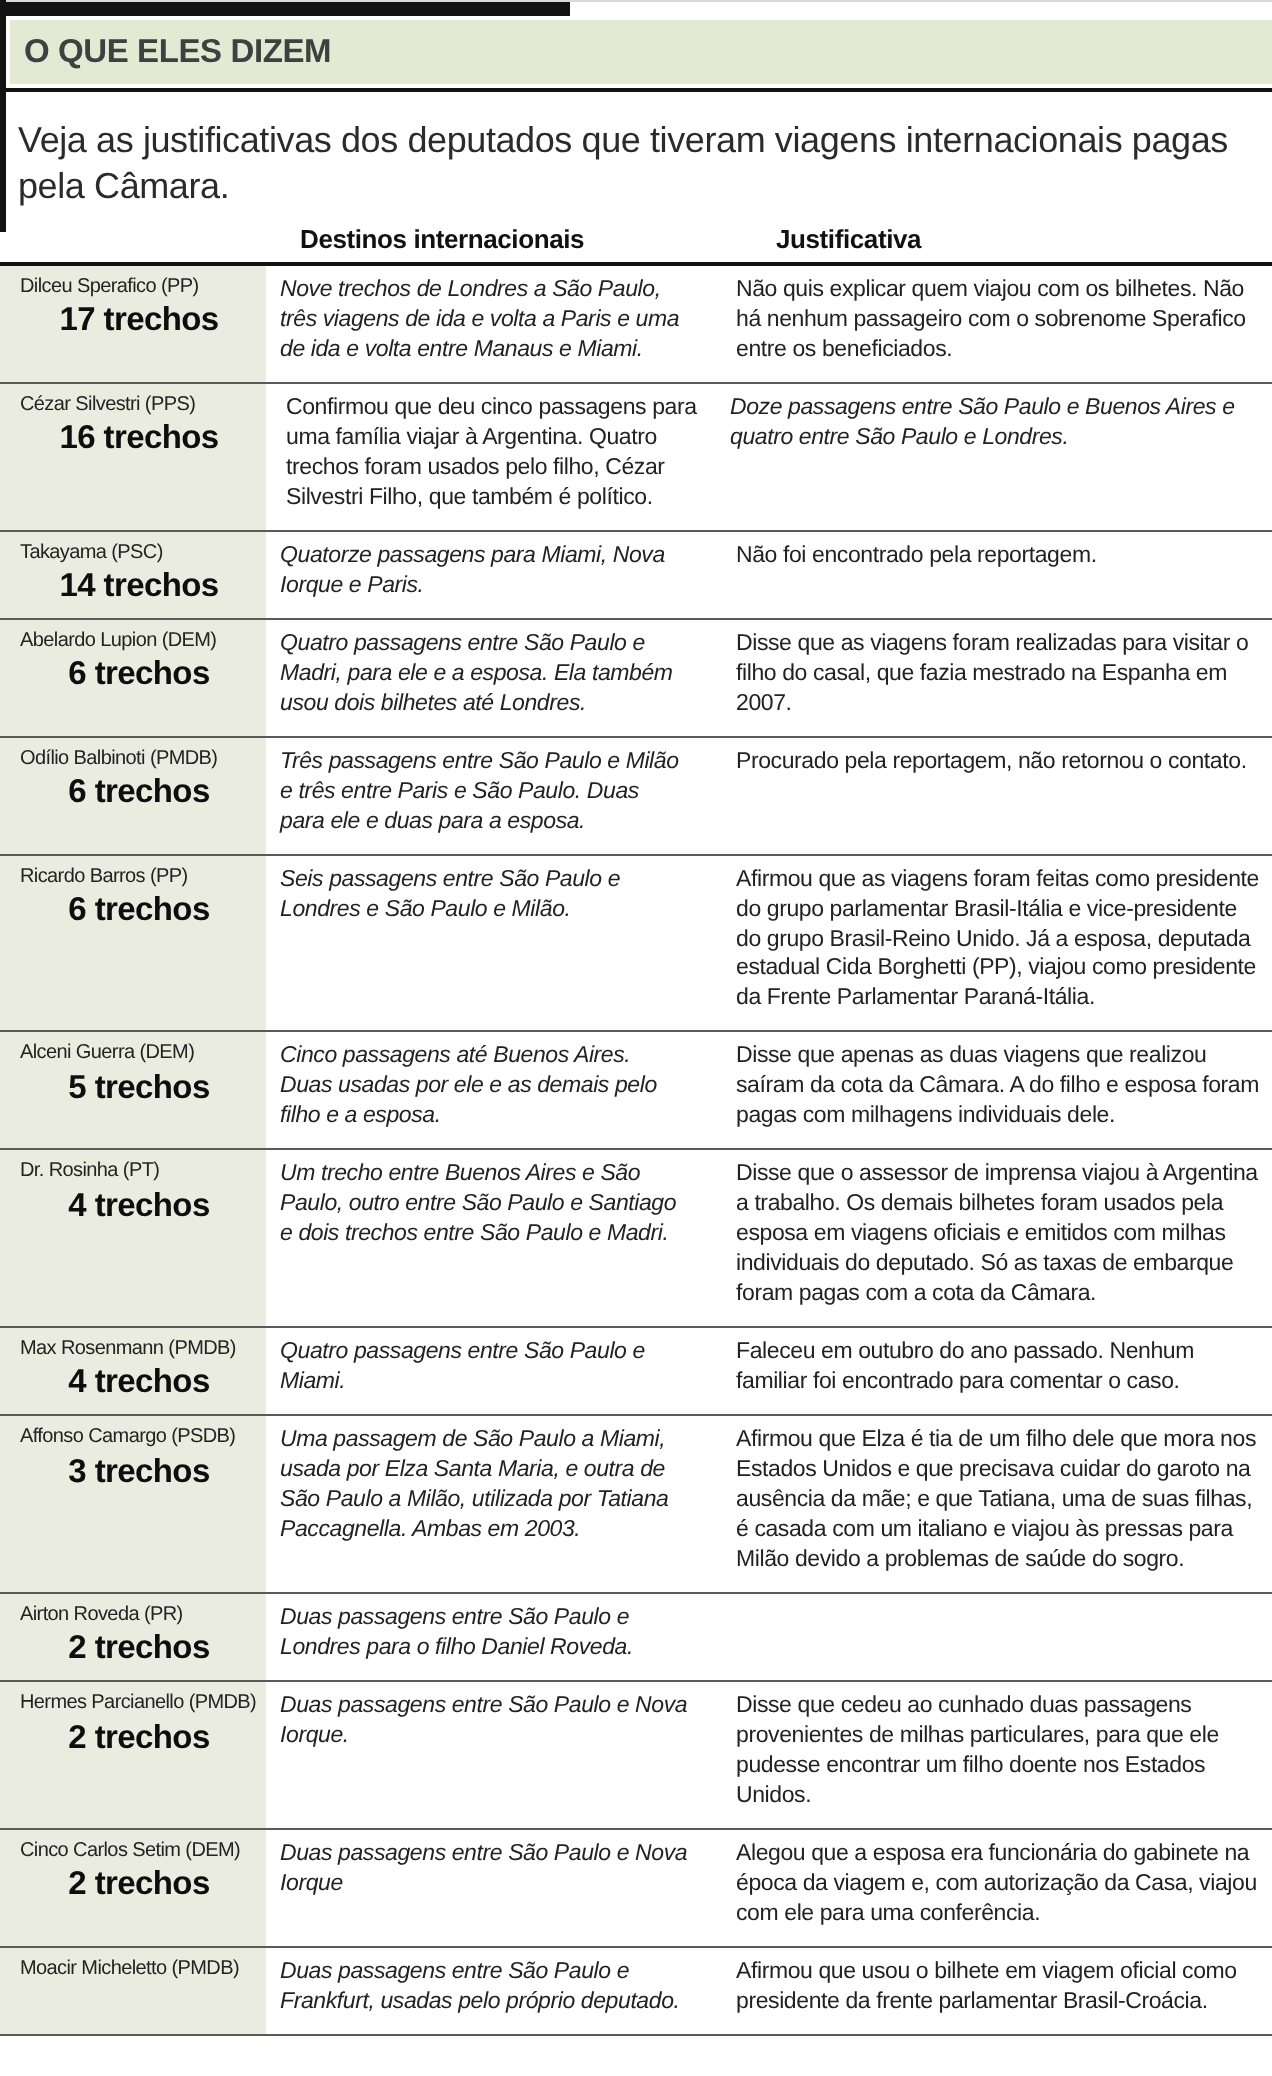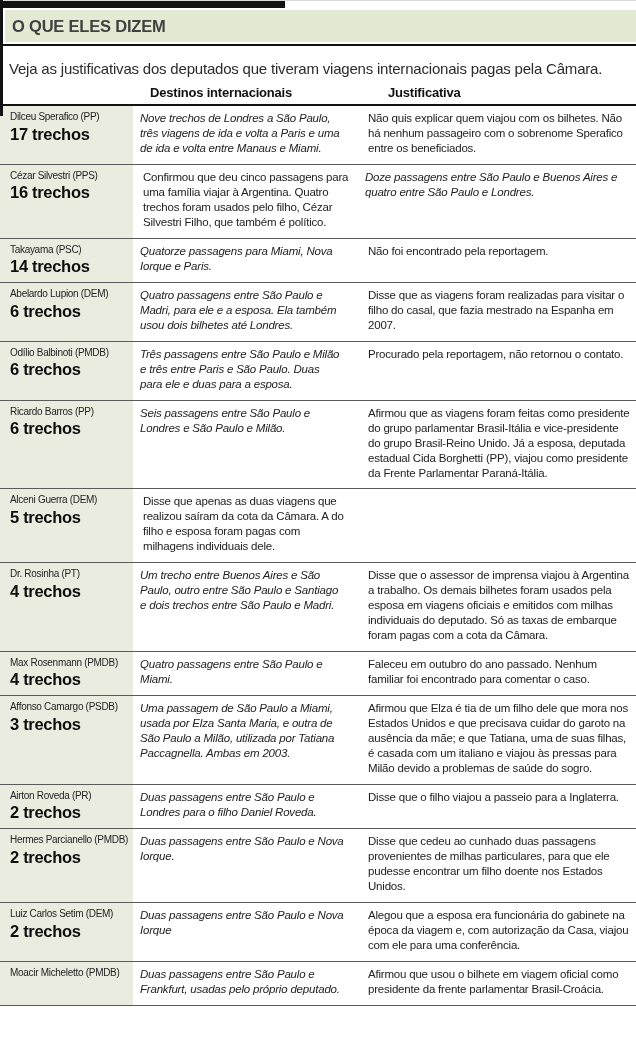--- a/index.html
+++ b/index.html
@@ -15,30 +15,30 @@
     color:#1a1a1a;
     -webkit-font-smoothing:antialiased;
   }
   .page{width:636px;min-height:1038px;position:relative;box-sizing:border-box;background:#fff;}
   .top-hairline{height:1px;background:#d9d9d9;}
   .top-bar{width:285px;height:7px;background:var(--rule);}
   .left-rule{position:absolute;left:0;top:0;width:3px;height:116px;background:var(--rule);}
   .title-band{margin:2px 0 0 5px;background:var(--title-bg);padding:7px 8px 6px 7px;}
   .title{font-weight:bold;font-size:16.5px;letter-spacing:-0.2px;color:#404040;}
   .band-underline{height:2px;background:var(--rule);margin-top:2px;}
-  .intro{padding:13px 10px 0 9px;font-size:15px;line-height:1.28;letter-spacing:-0.2px;color:#2b2b2b;}
+  .intro{padding:13px 10px 0 9px;font-size:18px;line-height:1.28;letter-spacing:-0.2px;color:#2b2b2b;}
   .col-headers{display:grid;grid-template-columns:133px 225px 278px;font-weight:bold;font-size:13px;letter-spacing:-0.2px;padding-top:7px;color:#111;gap:10px;}
   .col-headers .h2{padding-left:7px;}
   .col-headers .h3{padding-left:10px;}
   .header-underline{height:2px;background:var(--rule);margin-top:4px;}
   .row{display:grid;grid-template-columns:133px 225px 278px;border-bottom:1.5px solid #5a5a5a;}
   .cell{box-sizing:border-box;}
   .cell-name{background:var(--name-bg);padding:5px 4px 6px 10px;}
   .deputy-name{font-size:10px;line-height:1.14;letter-spacing:-0.3px;color:#232323;}
-  .deputy-trechos{font-size:16.5px;font-weight:bold;letter-spacing:-0.3px;margin-top:2px;color:#0e0e0e;}
+  .deputy-trechos{font-size:16.5px;font-weight:bold;letter-spacing:-0.3px;margin-top:2px;color:#0e0e0e;text-align:center;}
   .cell-dest{padding:5px 14px 8px 7px;font-size:11.5px;line-height:1.3;letter-spacing:-0.2px;color:#222;font-style:italic;}
   .cell-just{padding:5px 5px 8px 10px;font-size:11.5px;line-height:1.3;letter-spacing:-0.2px;color:#222;}
 </style>
 </head>
 <body>
 
 <div class="page">
   <div class="left-rule"></div>
   <div class="top-hairline"></div>
   <div class="top-bar"></div>
@@ -110,20 +110,21 @@
     </div>
     <div class="cell cell-dest">Seis passagens entre São Paulo e Londres e São Paulo e Milão.</div>
     <div class="cell cell-just">Afirmou que as viagens foram feitas como presidente do grupo parlamentar Brasil-Itália e vice-presidente do grupo Brasil-Reino Unido. Já a esposa, deputada estadual Cida Borghetti (PP), viajou como presidente da Frente Parlamentar Paraná-Itália.</div>
   </div>
 
   <div class="row">
     <div class="cell cell-name">
       <div class="deputy-name">Alceni Guerra (DEM)</div>
       <div class="deputy-trechos">5 trechos</div>
     </div>
+    <div class="cell cell-dest">Cinco passagens até Buenos Aires. Duas usadas por ele e as demais pelo filho e a esposa.</div>
     <div class="cell cell-just">Disse que apenas as duas viagens que realizou saíram da cota da Câmara. A do filho e esposa foram pagas com milhagens individuais dele.</div>
   </div>
 
   <div class="row">
     <div class="cell cell-name">
       <div class="deputy-name">Dr. Rosinha (PT)</div>
       <div class="deputy-trechos">4 trechos</div>
     </div>
     <div class="cell cell-dest">Um trecho entre Buenos Aires e São Paulo, outro entre São Paulo e Santiago e dois trechos entre São Paulo e Madri.</div>
     <div class="cell cell-just">Disse que o assessor de imprensa viajou à Argentina a trabalho. Os demais bilhetes foram usados pela esposa em viagens oficiais e emitidos com milhas individuais do deputado. Só as taxas de embarque foram pagas com a cota da Câmara.</div>
@@ -146,35 +147,34 @@
     <div class="cell cell-dest">Uma passagem de São Paulo a Miami, usada por Elza Santa Maria, e outra de São Paulo a Milão, utilizada por Tatiana Paccagnella. Ambas em 2003.</div>
     <div class="cell cell-just">Afirmou que Elza é tia de um filho dele que mora nos Estados Unidos e que precisava cuidar do garoto na ausência da mãe; e que Tatiana, uma de suas filhas, é casada com um italiano e viajou às pressas para Milão devido a problemas de saúde do sogro.</div>
   </div>
 
   <div class="row">
     <div class="cell cell-name">
       <div class="deputy-name">Airton Roveda (PR)</div>
       <div class="deputy-trechos">2 trechos</div>
     </div>
     <div class="cell cell-dest">Duas passagens entre São Paulo e Londres para o filho Daniel Roveda.</div>
-    <div class="cell cell-just">Disse que o filho viajou a passeio para a Inglaterra.</div>
   </div>
 
   <div class="row">
     <div class="cell cell-name">
       <div class="deputy-name">Hermes Parcianello (PMDB)</div>
       <div class="deputy-trechos">2 trechos</div>
     </div>
     <div class="cell cell-dest">Duas passagens entre São Paulo e Nova Iorque.</div>
     <div class="cell cell-just">Disse que cedeu ao cunhado duas passagens provenientes de milhas particulares, para que ele pudesse encontrar um filho doente nos Estados Unidos.</div>
   </div>
 
   <div class="row">
     <div class="cell cell-name">
-      <div class="deputy-name">Luiz Carlos Setim (DEM)</div>
+      <div class="deputy-name">Cinco Carlos Setim (DEM)</div>
       <div class="deputy-trechos">2 trechos</div>
     </div>
     <div class="cell cell-dest">Duas passagens entre São Paulo e Nova Iorque</div>
     <div class="cell cell-just">Alegou que a esposa era funcionária do gabinete na época da viagem e, com autorização da Casa, viajou com ele para uma conferência.</div>
   </div>
 
   <div class="row">
     <div class="cell cell-name">
       <div class="deputy-name">Moacir Micheletto (PMDB)</div>
 

